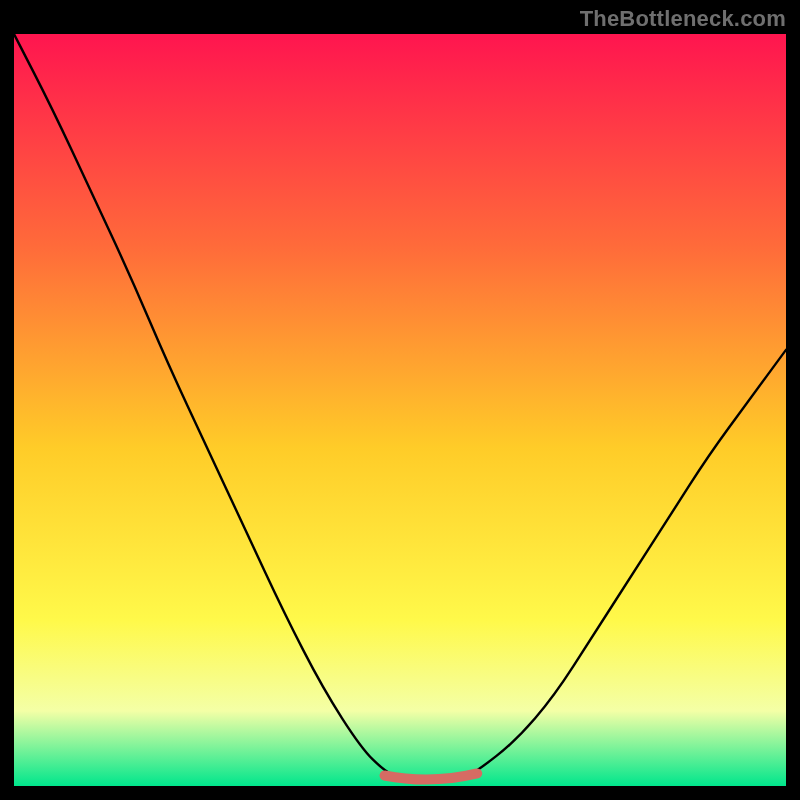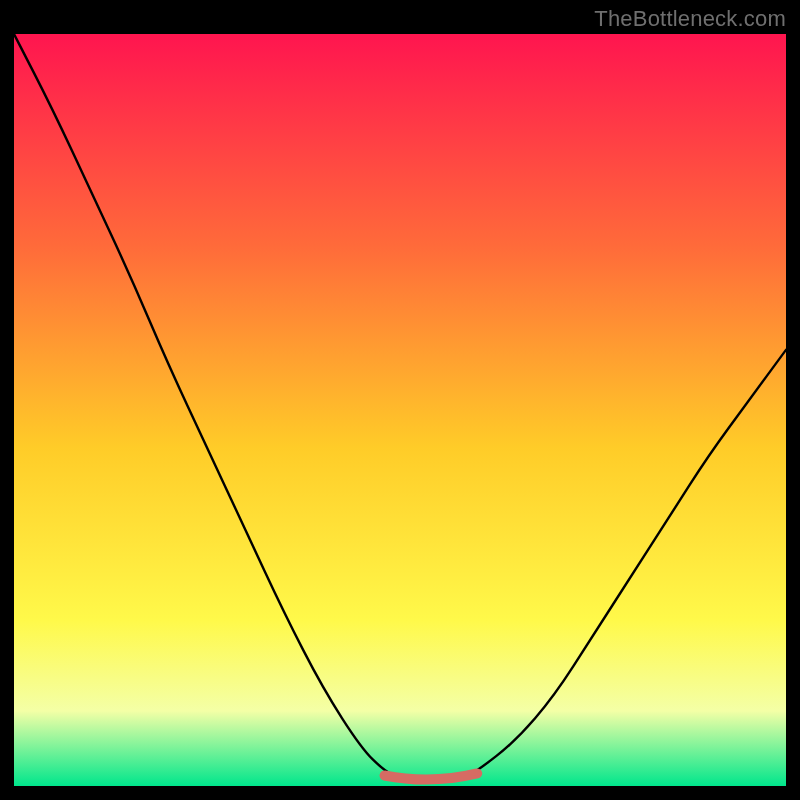--- a/index.html
+++ b/index.html
@@ -25,21 +25,21 @@
     top: 0;
     width: 772px;
     height: 752px;
   }
   .watermark {
     position: absolute;
     top: 6px;
     right: 14px;
     color: #6f6f6f;
     font-size: 22px;
-    font-weight: 400;
+    font-weight: 700;
     letter-spacing: 0.2px;
   }
 </style>
 </head>
 <body>
 
 <div class="frame">
   <svg class="plot" viewBox="0 0 772 752" preserveAspectRatio="none">
     <defs>
       <linearGradient id="bgGrad" x1="0" y1="0" x2="0" y2="1">

